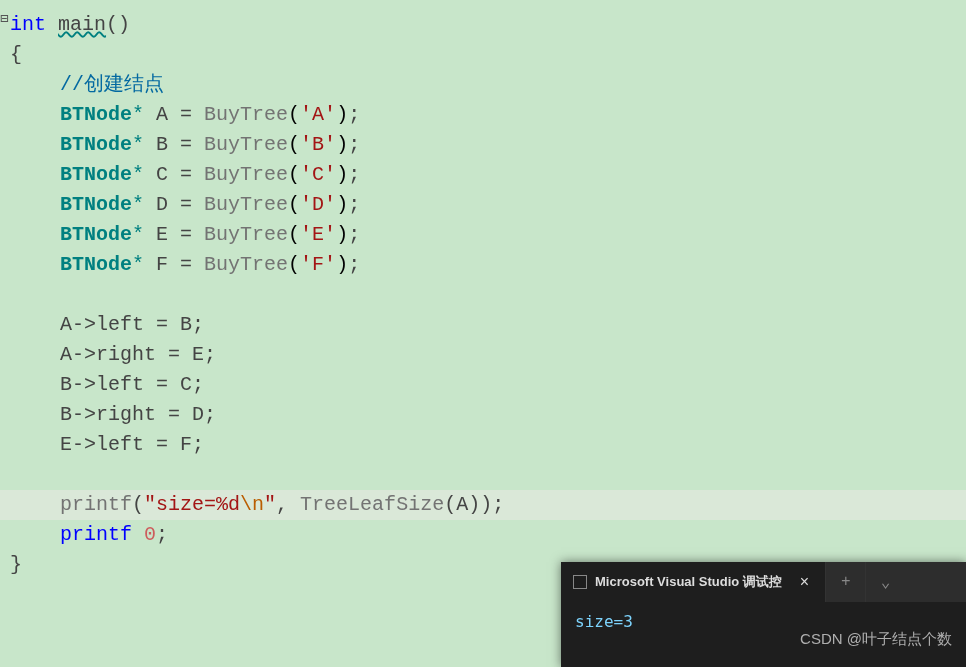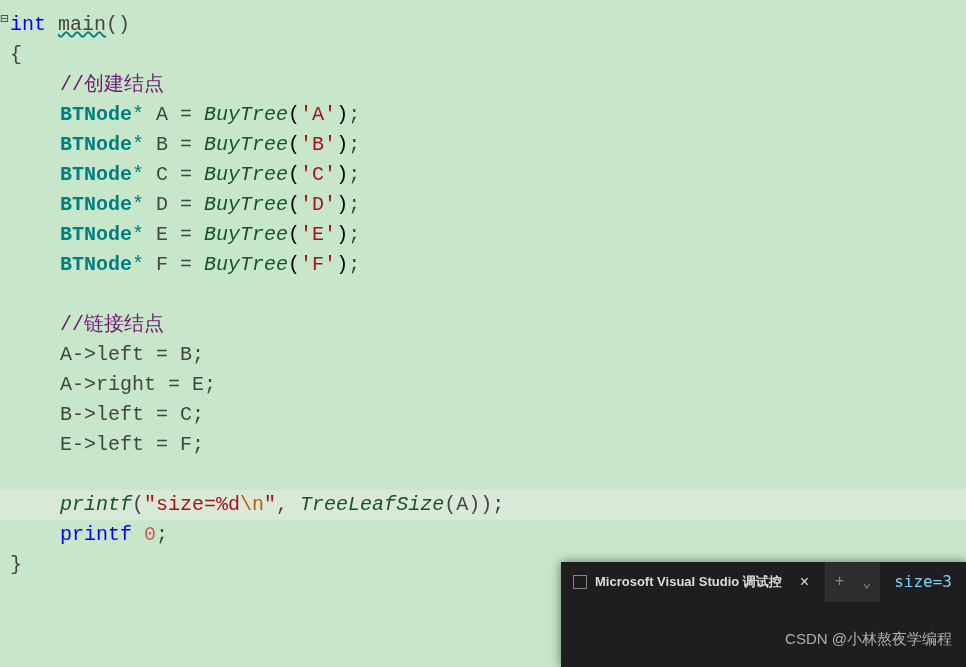--- a/index.html
+++ b/index.html
@@ -24,46 +24,46 @@
     .indent1 { padding-left: 60px; }
     .collapse-marker {
       position: absolute;
       left: 0px;
       top: 10px;
       font-size: 14px;
       color: #555;
     }
     .kw { color: #0000ff; }
     .fn { color: #444; }
-    .fn-call { color: #14532d; font-style: italic; }
+    .fn-call { color: #737373; }
     .type { color: #008080; font-weight: bold; }
     .ptr { color: #008080; }
     .str { color: #a31515; }
     .char { color: #a31515; }
     .esc { color: #ba5d00; }
     .num { color: #cd5c5c; }
-    .comment { color: #701a75; }
+    .comment { color: #0369a1; }
     .op { color: #444; }
     .main-underline {
       text-decoration: underline wavy #008080;
       text-decoration-thickness: 2px;
     }
     .highlighted-line {
       background: #dae8d8;
     }
     .console-window {
       position: absolute;
       bottom: 0;
       right: 0;
       width: 405px;
       height: 105px;
       background: #1e1e1e;
       box-shadow: 0 0 10px rgba(0,0,0,0.5);
       display: flex;
-      flex-direction: row;
+      flex-direction: column;
     }
     .console-tabbar {
       display: flex;
       background: #2d2d2d;
       height: 40px;
       align-items: stretch;
     }
     .console-tab {
       background: #1e1e1e;
       color: #ddd;
@@ -130,24 +130,24 @@
   <div class="line indent1"><span class="comment">//创建结点</span></div>
 
   <div class="line indent1"><span class="type">BTNode</span><span class="ptr">*</span> <span class="op">A</span><span class="op"> = </span><span class="fn-call">BuyTree</span>(<span class="char">'A'</span>)<span class="op">;</span></div>
   <div class="line indent1"><span class="type">BTNode</span><span class="ptr">*</span> <span class="op">B</span><span class="op"> = </span><span class="fn-call">BuyTree</span>(<span class="char">'B'</span>)<span class="op">;</span></div>
   <div class="line indent1"><span class="type">BTNode</span><span class="ptr">*</span> <span class="op">C</span><span class="op"> = </span><span class="fn-call">BuyTree</span>(<span class="char">'C'</span>)<span class="op">;</span></div>
   <div class="line indent1"><span class="type">BTNode</span><span class="ptr">*</span> <span class="op">D</span><span class="op"> = </span><span class="fn-call">BuyTree</span>(<span class="char">'D'</span>)<span class="op">;</span></div>
   <div class="line indent1"><span class="type">BTNode</span><span class="ptr">*</span> <span class="op">E</span><span class="op"> = </span><span class="fn-call">BuyTree</span>(<span class="char">'E'</span>)<span class="op">;</span></div>
   <div class="line indent1"><span class="type">BTNode</span><span class="ptr">*</span> <span class="op">F</span><span class="op"> = </span><span class="fn-call">BuyTree</span>(<span class="char">'F'</span>)<span class="op">;</span></div>
 
   <div class="line"> </div>
-  <div class="line indent1"><span class="comment">//链接结点</span></div>
   <div class="line indent1"><span class="op">A-&gt;left = B;</span></div>
   <div class="line indent1"><span class="op">A-&gt;right = E;</span></div>
   <div class="line indent1"><span class="op">B-&gt;left = C;</span></div>
+  <div class="line indent1"><span class="op">B-&gt;right = D;</span></div>
   <div class="line indent1"><span class="op">E-&gt;left = F;</span></div>
 
   <div class="line"> </div>
   <div class="line indent1 highlighted-line"><span class="fn-call">printf</span><span class="op">(</span><span class="str">"</span><span class="str">size=%d</span><span class="esc">\n</span><span class="str">"</span><span class="op">, </span><span class="fn-call">TreeLeafSize</span><span class="op">(A))</span><span class="op">;</span></div>
   <div class="line indent1"><span class="kw">printf </span><span class="num">0</span><span class="op">;</span></div>
   <div class="line"><span class="op">}</span></div>
 </div>
 
 <div class="console-window">
   <div class="console-tabbar">
@@ -157,13 +157,13 @@
       <span class="console-tab-close">×</span>
     </div>
     <div class="console-tab-btn">+</div>
     <div class="console-tab-btn">⌄</div>
   </div>
   <div class="console-body">
     <span>size=3</span>
   </div>
 </div>
 
-<div class="watermark">CSDN @小林熬夜学编程</div>
+<div class="watermark">CSDN @叶子结点个数</div>
 
 </body></html>

